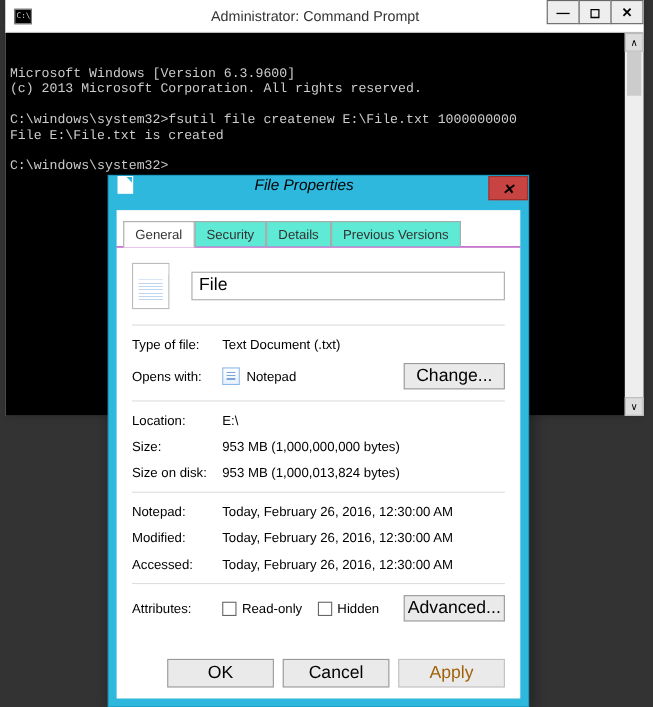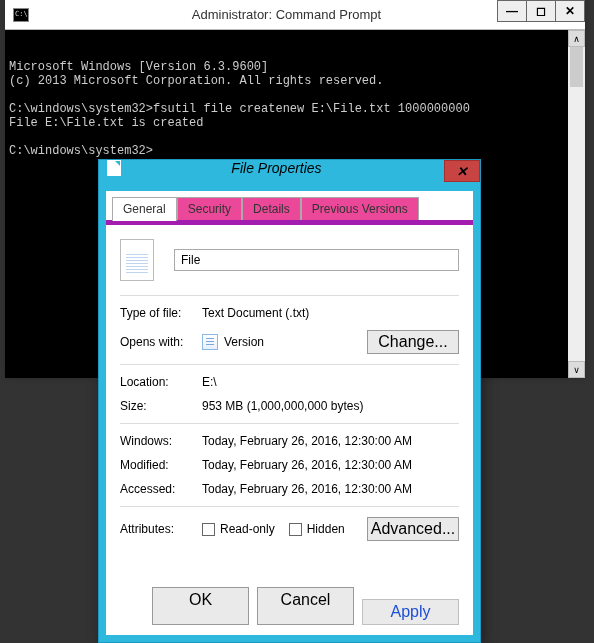--- a/index.html
+++ b/index.html
@@ -21,51 +21,51 @@
 
 
 .props { position: absolute; top: 159px; left: 98px; width: 383px; height: 484px; background: #2fb8dd; border: 1px solid #1b99c2; box-shadow: 3px 3px 12px rgba(0,0,0,0.4); }
 .props-title { height: 44px; display: flex; align-items: flex-start; font-style: italic; }
 .props-title-icon { width: 14px; height: 16px; background: #fff; margin: 0 8px; border: 1px solid #fff; position: relative; }
 .props-title-icon::after { content: ""; position: absolute; top: 0; right: 0; border-style: solid; border-width: 0 5px 5px 0; border-color: transparent #2fb8dd transparent transparent; }
 .props-title-text { flex: 1; text-align: center; font-size: 14px; color: #000; padding-right: 20px; }
 .props-close { width: 36px; height: 22px; background: #c84442; color: #000; display: flex; align-items: center; justify-content: center; margin-right: 0; cursor: default; border: 1px solid #a02f2d; font-weight: bold; font-size: 13px; }
 .props-body { position: absolute; top: 31px; left: 7px; right: 7px; bottom: 7px; background: #fff; }
 
-.tabs-strip { height: 28px; display: flex; align-items: flex-end; border-bottom: 5px solid #a21caf; padding-left: 6px; margin-top: 6px; position: relative; }
-.tab { padding: 4px 10px; border: 1px solid #aaa; border-bottom: none; background: #ec4899; color: #333; font-size: 12px; margin-right: 0; position: relative; cursor: default; }
+.tabs-strip { height: 28px; display: flex; align-items: flex-end; border-bottom: 1px solid #a21caf; padding-left: 6px; margin-top: 6px; position: relative; }
+.tab { padding: 4px 10px; border: 1px solid #aaa; border-bottom: none; background: #5eead4; color: #333; font-size: 12px; margin-right: 0; position: relative; cursor: default; }
 .tab.active { background: #fff; top: 1px; padding-bottom: 5px; }
 .tab-content { padding: 14px 14px 8px 14px; }
 
 .file-header { display: flex; align-items: center; padding-bottom: 14px; }
 .doc-icon { width: 34px; height: 42px; border: 1px solid #bbb; background: #fff; position: relative; margin-right: 20px; }
 .doc-icon::before { content: ""; position: absolute; top: 0; right: 0; border-style: solid; border-width: 0 10px 10px 0; border-color: transparent #fff transparent #ddd; }
 .doc-lines { position: absolute; top: 14px; left: 5px; right: 5px; height: 2px; background: repeating-linear-gradient(#c0d5f0 0 1px, transparent 1px 3px); bottom: 6px; height: auto; }
-.file-name { flex: 1; border: 1px solid #aaa; padding: 3px 6px; font-size: 12px; }
+.file-name { flex: 1; border: 1px solid #aaa; padding: 3px 6px; font-size: 16px; }
 
 hr.sep { border: none; border-top: 1px solid #ddd; margin: 0 0 10px 0; }
 
 .kv { display: flex; margin-bottom: 10px; align-items: center; }
 .kv .k { width: 82px; color: #000; }
 .kv .v { flex: 1; color: #000; display: flex; align-items: center; gap: 6px; }
 
 .np-icon { width: 16px; height: 16px; border: 1px solid #8cb8e8; background: linear-gradient(#fff,#e8f0ff); display: inline-block; position: relative; }
 .np-icon::after { content: ""; position: absolute; inset: 3px; background: repeating-linear-gradient(180deg,#7aa6d8 0 1px, transparent 1px 3px); }
 
 .btn { background: #eaeaea; border: 1px solid #999; padding: 2px 0; width: 92px; text-align: center; font-size: 16px; cursor: default; }
 .btn.wide { width: 78px; }
 
 .attr-row { display: flex; align-items: center; margin-bottom: 22px; }
 .attr-row .k { width: 82px; }
 .chk { display: inline-flex; align-items: center; margin-right: 14px; }
 .chk-box { width: 13px; height: 13px; border: 1px solid #666; background: #fff; margin-right: 5px; }
 
 .footer { position: absolute; bottom: 10px; right: 14px; display: flex; gap: 8px; }
 .footer .btn { width: 97px; padding: 3px 0; }
-.footer .btn.disabled { color: #1d4ed8; border-color: #c0c0c0; margin-top: 12px; }
+.footer .btn.disabled { color: #a16207; border-color: #c0c0c0; }
 
 .cmd-body-inner { padding-right: 17px; }
 </style>
 </head>
 <body>
 
 <div class="cmd-window">
   <div class="cmd-title">
     <div class="cmd-icon"></div>
     <div class="cmd-title-text">Administrator: Command Prompt</div>
@@ -116,41 +116,45 @@
       <hr class="sep">
 
       <div class="kv">
         <div class="k">Type of file:</div>
         <div class="v">Text Document (.txt)</div>
       </div>
       <div class="kv">
         <div class="k">Opens with:</div>
         <div class="v">
           <span class="np-icon"></span>
-          <span>Version</span>
+          <span>Notepad</span>
           <span style="flex:1"></span>
           <div class="btn">Change...</div>
         </div>
       </div>
 
       <hr class="sep">
 
       <div class="kv">
         <div class="k">Location:</div>
         <div class="v">E:\</div>
       </div>
       <div class="kv">
         <div class="k">Size:</div>
         <div class="v">953 MB (1,000,000,000 bytes)</div>
       </div>
+      <div class="kv">
+        <div class="k">Size on disk:</div>
+        <div class="v">953 MB (1,000,013,824 bytes)</div>
+      </div>
 
       <hr class="sep">
 
       <div class="kv">
-        <div class="k">Windows:</div>
+        <div class="k">Notepad:</div>
         <div class="v">Today, February 26, 2016, 12:30:00 AM</div>
       </div>
       <div class="kv">
         <div class="k">Modified:</div>
         <div class="v">Today, February 26, 2016, 12:30:00 AM</div>
       </div>
       <div class="kv">
         <div class="k">Accessed:</div>
         <div class="v">Today, February 26, 2016, 12:30:00 AM</div>
       </div>

